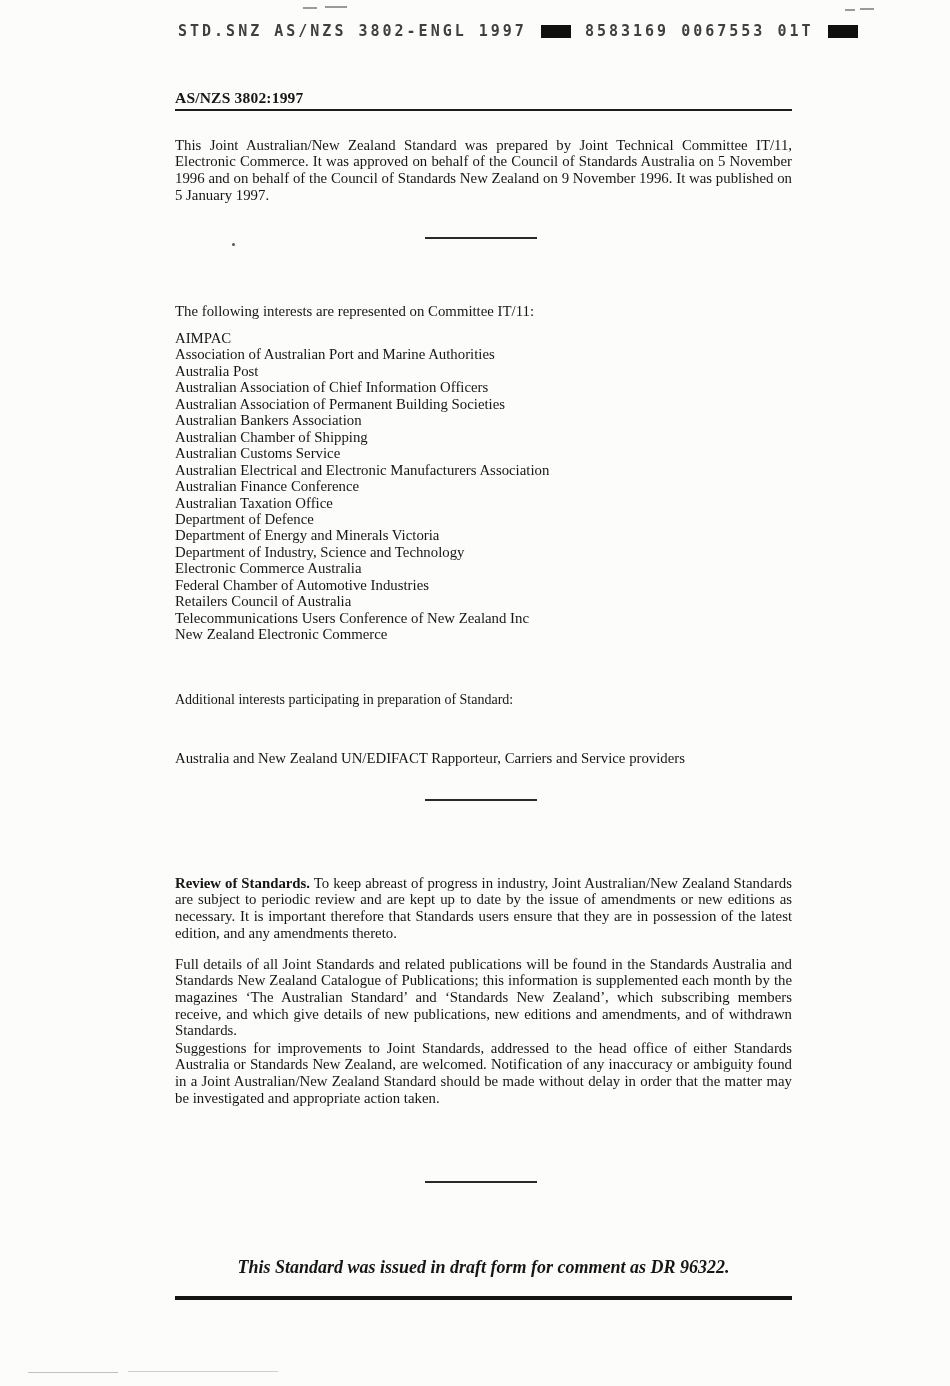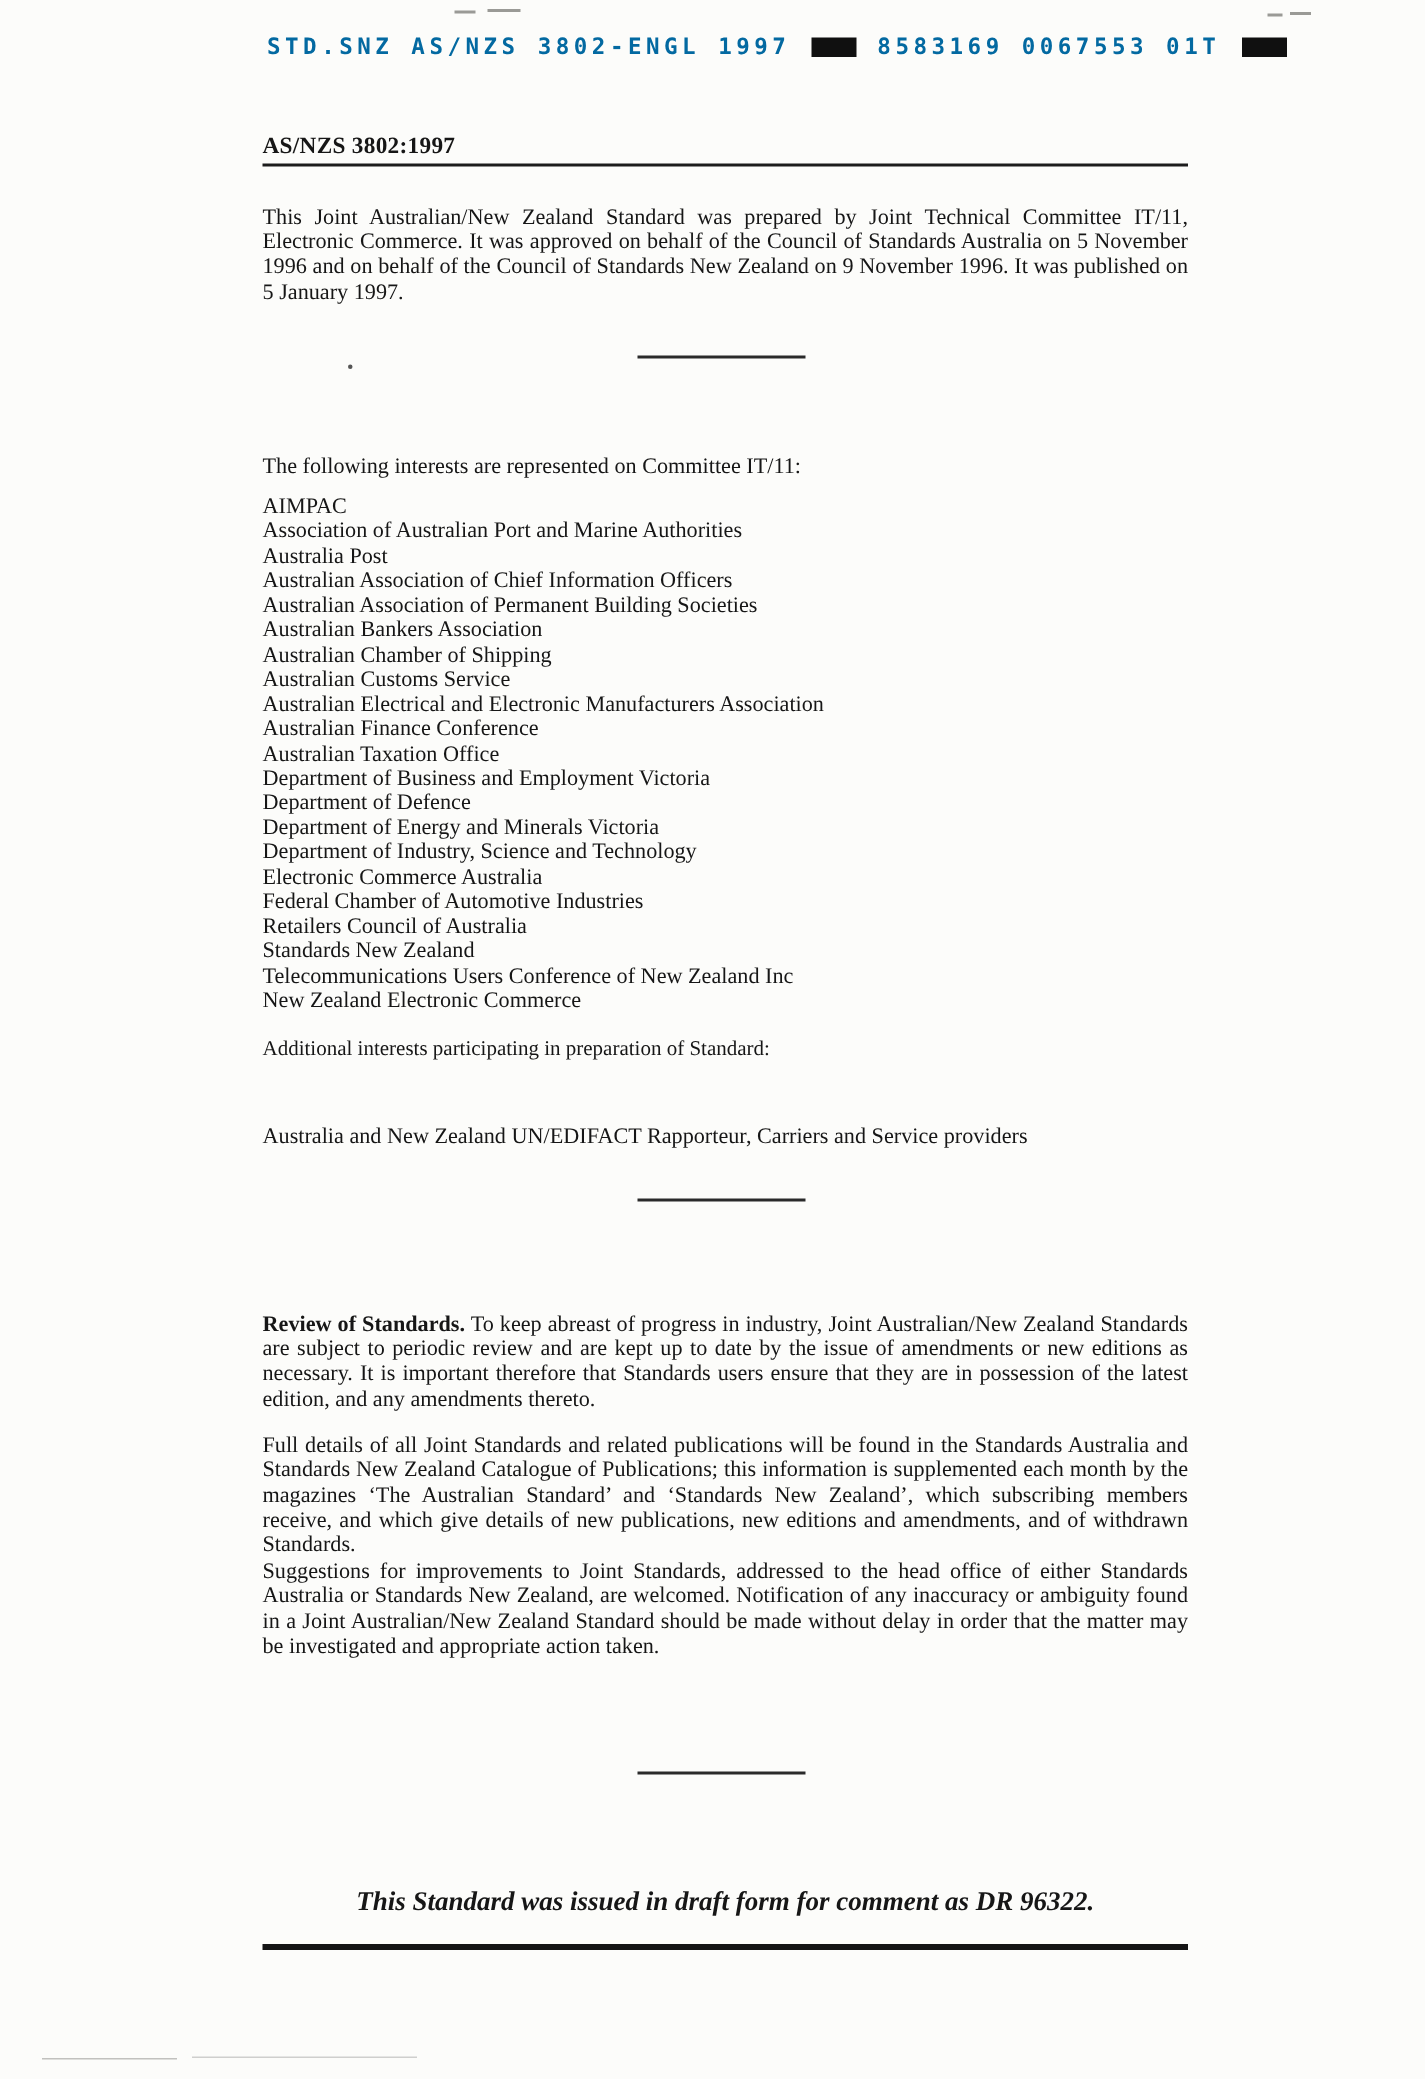--- a/index.html
+++ b/index.html
@@ -23,21 +23,21 @@
     top: 22px;
     left: 178px;
     width: 660px;
     display: flex;
     align-items: center;
     gap: 14px;
     font-family: "DejaVu Sans Mono", monospace;
     font-weight: bold;
     font-size: 15px;
     letter-spacing: 3px;
-    color: #0369a1;
+    color: #404040;
     white-space: nowrap;
   }
   .ink-block {
     display: inline-block;
     width: 30px;
     height: 13px;
     background: #101010;
     flex: 0 0 auto;
   }
 
@@ -180,28 +180,26 @@
       <div class="member">Association of Australian Port and Marine Authorities</div>
       <div class="member">Australia Post</div>
       <div class="member">Australian Association of Chief Information Officers</div>
       <div class="member">Australian Association of Permanent Building Societies</div>
       <div class="member">Australian Bankers Association</div>
       <div class="member">Australian Chamber of Shipping</div>
       <div class="member">Australian Customs Service</div>
       <div class="member">Australian Electrical and Electronic Manufacturers Association</div>
       <div class="member">Australian Finance Conference</div>
       <div class="member">Australian Taxation Office</div>
-      <div class="member">Department of Business and Employment Victoria</div>
       <div class="member">Department of Defence</div>
       <div class="member">Department of Energy and Minerals Victoria</div>
       <div class="member">Department of Industry, Science and Technology</div>
       <div class="member">Electronic Commerce Australia</div>
       <div class="member">Federal Chamber of Automotive Industries</div>
       <div class="member">Retailers Council of Australia</div>
-      <div class="member">Standards New Zealand</div>
       <div class="member">Telecommunications Users Conference of New Zealand Inc</div>
       <div class="member">New Zealand Electronic Commerce</div>
     </div>
 
     <div class="additional-intro">Additional interests participating in preparation of Standard:</div>
     <div class="additional-body">Australia and New Zealand UN/EDIFACT Rapporteur, Carriers and Service providers</div>
 
     <div class="divider divider-2"></div>
 
     <p class="para para-review"><b class="run-in-heading">Review of Standards.</b><span> To keep abreast of progress in industry, Joint Australian/New Zealand Standards are subject to periodic review and are kept up to date by the issue of amendments or new editions as necessary. It is important therefore that Standards users ensure that they are in possession of the latest edition, and any amendments thereto.</span></p>

